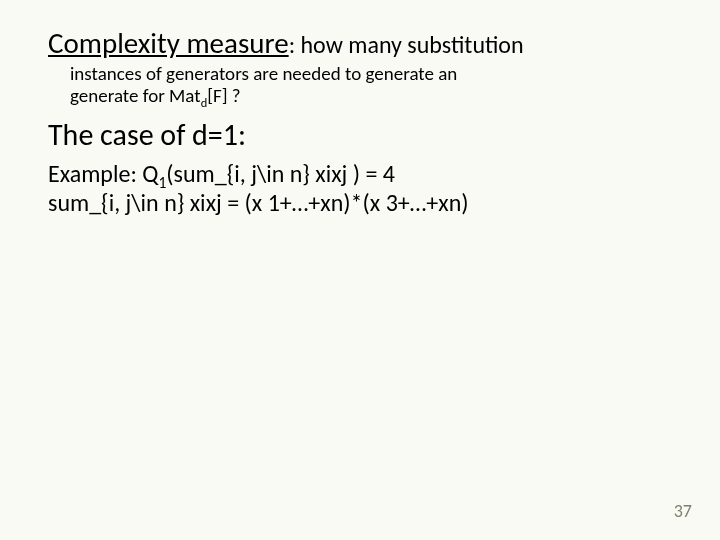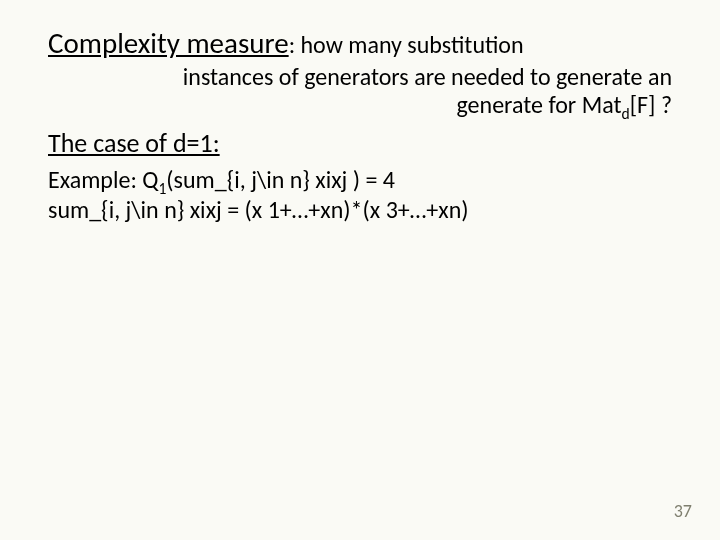--- a/index.html
+++ b/index.html
@@ -24,29 +24,27 @@
     margin: 0 0 2px 0;
   }
   .h1 .u {
     text-decoration: underline;
   }
   .h1 .tail {
     font-size: 24px;
     text-align: right;
   }
   .cont {
-    font-size: 24px;
+    font-size: 19px;
     line-height: 1.18;
     margin-left: 22px;
     margin-bottom: 8px;
-    text-align: right;
   }
   .h2 {
-    font-size: 26px;
-    text-decoration: underline;
+    font-size: 30px;
     margin: 2px 0 6px 0;
   }
   .body {
     font-size: 24px;
     line-height: 1.22;
   }
   .body .para {
     margin: 0 0 0 0;
   }
   .body .indent-first {

